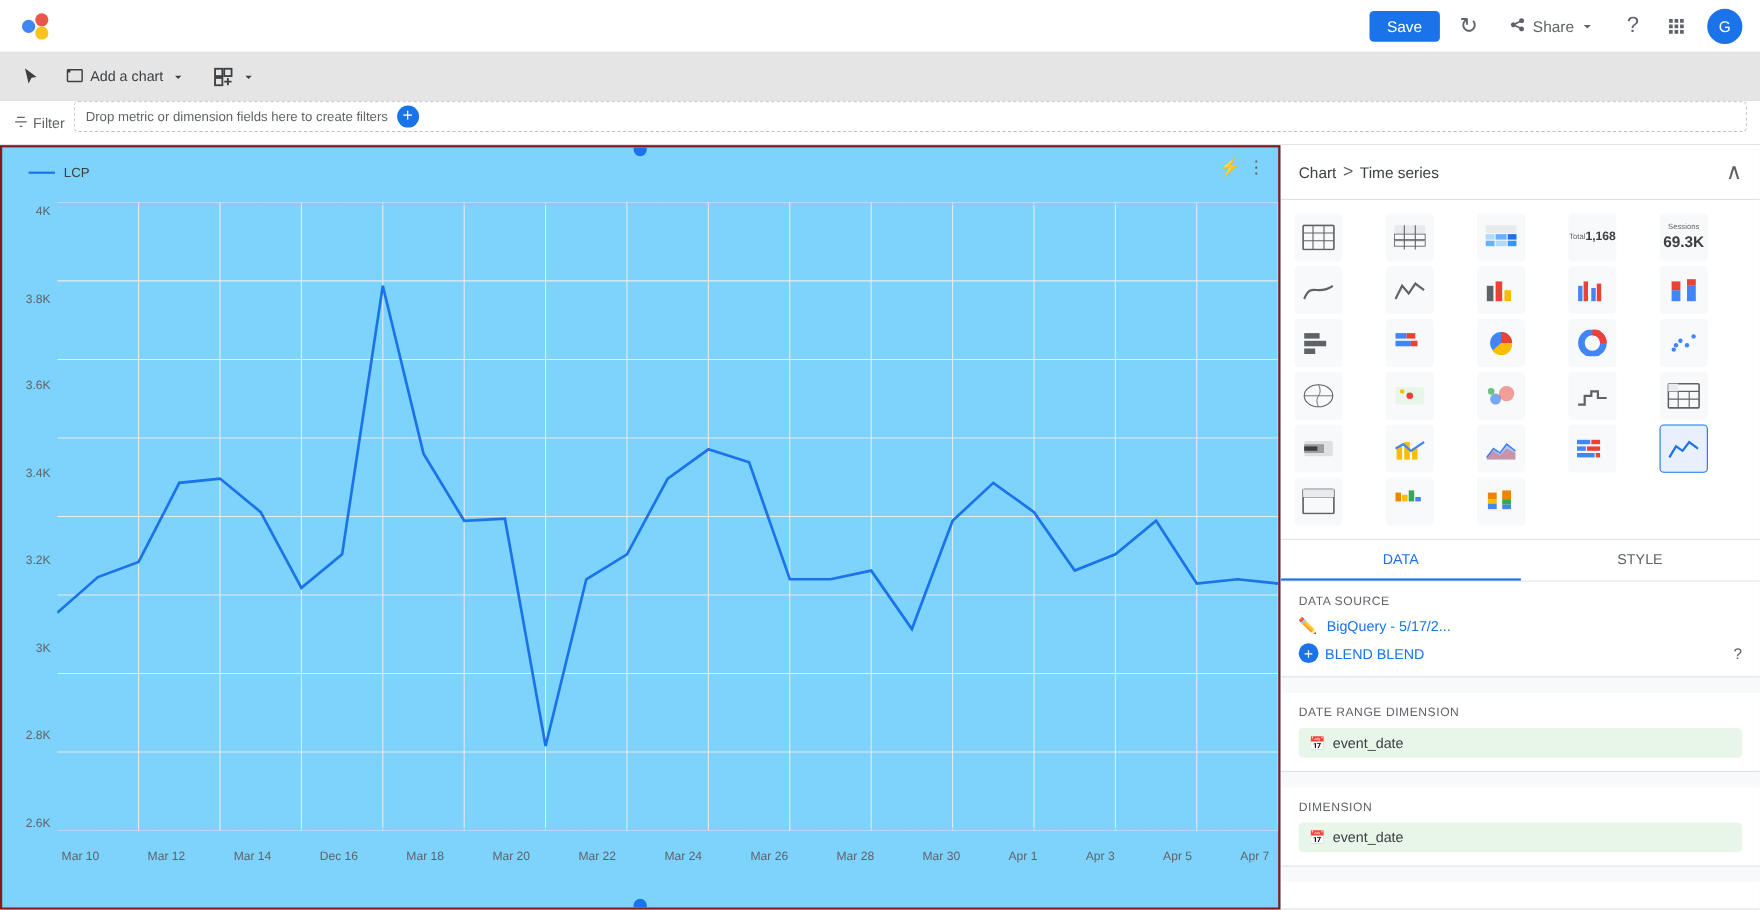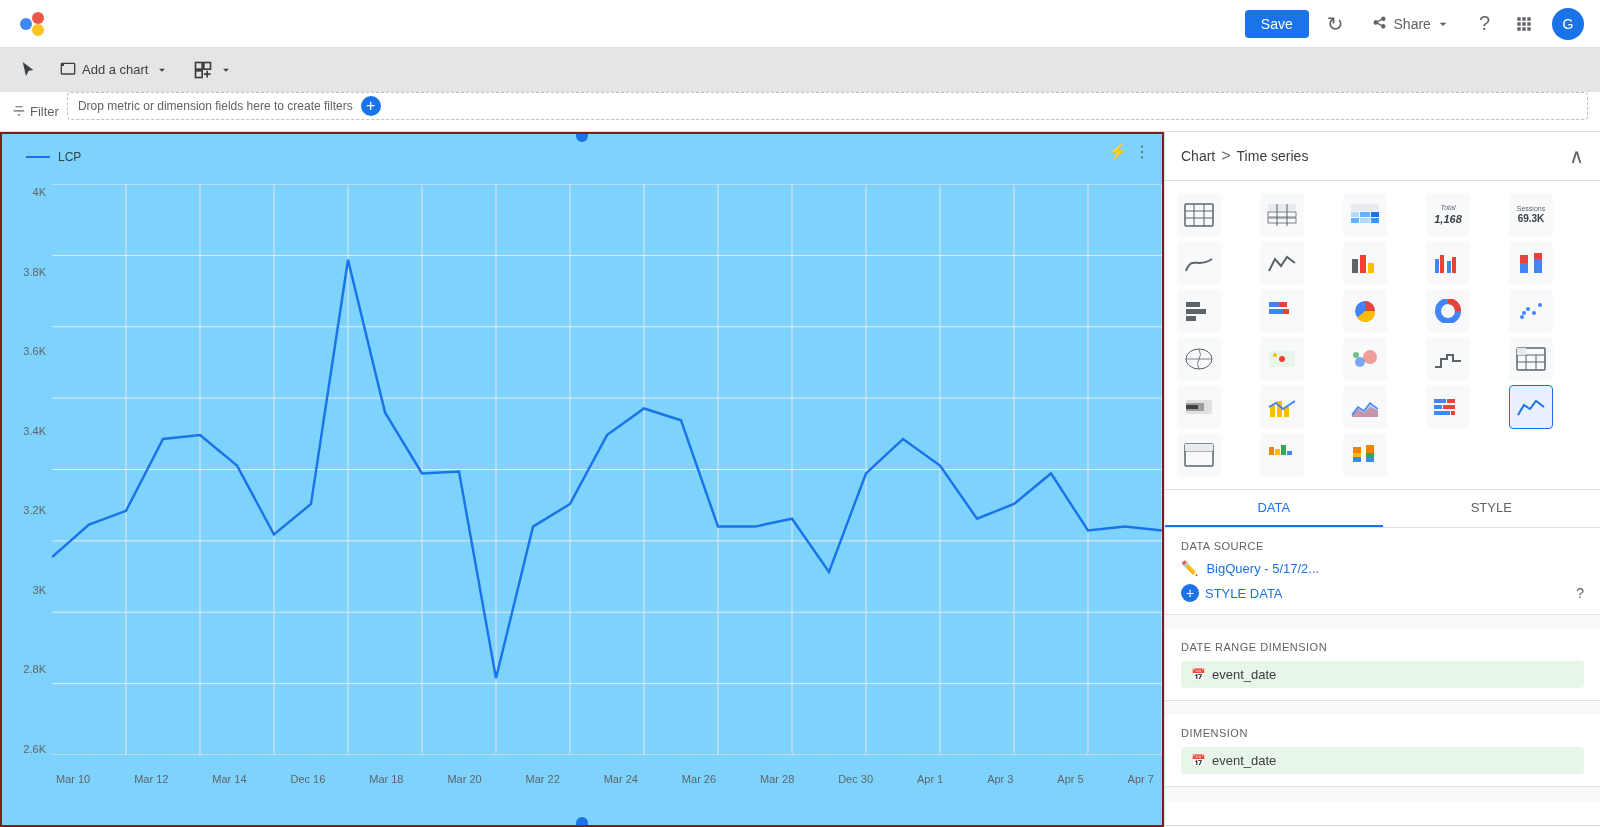--- a/index.html
+++ b/index.html
@@ -484,21 +484,21 @@
         <span>Mar 10</span>
         <span>Mar 12</span>
         <span>Mar 14</span>
         <span>Dec 16</span>
         <span>Mar 18</span>
         <span>Mar 20</span>
         <span>Mar 22</span>
         <span>Mar 24</span>
         <span>Mar 26</span>
         <span>Mar 28</span>
-        <span>Dec 30</span>
+        <span>Mar 30</span>
         <span>Apr 1</span>
         <span>Apr 3</span>
         <span>Apr 5</span>
         <span>Apr 7</span>
       </div>
     </div>
   </div>
 
   <div class="right-panel">
 
@@ -536,28 +536,28 @@
             <rect x="1" y="1" width="28" height="7" rx="1" fill="#e8eaed"></rect>
             <rect x="1" y="9" width="8" height="5" fill="#b3d9ff"></rect>
             <rect x="10" y="9" width="10" height="5" fill="#66b2ff"></rect>
             <rect x="21" y="9" width="8" height="5" fill="#1a73e8"></rect>
             <rect x="1" y="15" width="8" height="5" fill="#66b2ff"></rect>
             <rect x="10" y="15" width="10" height="5" fill="#b3d9ff"></rect>
             <rect x="21" y="15" width="8" height="5" fill="#3399ff"></rect>
           </svg>
       </button>
 
-      <button class="chart-type-btn" style="flex-direction:column;font-size:8px;gap:0;padding:2px;font-style:italic;">
+      <button class="chart-type-btn" style="flex-direction:row;font-size:8px;gap:0;padding:2px;">
         <span style="font-size:7px;color:#5f6368;line-height:1.2">Total</span>
         <span style="font-size:11px;font-weight:600;color:#3c4043;line-height:1.2">1,168</span>
       </button>
 
       <button class="chart-type-btn" style="flex-direction:column;font-size:8px;gap:0;padding:2px;">
         <span style="font-size:7px;color:#5f6368;line-height:1.2">Sessions</span>
-        <span style="font-size:10px;font-weight:600;color:#3c4043;line-height:1.2">69.3K</span>
+        <span style="font-size:14px;font-weight:600;color:#3c4043;line-height:1.2">69.3K</span>
       </button>
 
       <button class="chart-type-btn">
         <svg width="30" height="24" viewBox="0 0 30 24">
             <path d="M2 20 C8 4, 14 18, 28 8" fill="none" stroke="#5f6368" stroke-width="2"></path>
           </svg>
       </button>
 
       <button class="chart-type-btn">
         <svg width="30" height="24" viewBox="0 0 30 24">
@@ -749,21 +749,21 @@
     </div>
 
     <div class="panel-section">
       <div class="panel-section-label">Data source</div>
       <div class="data-source-row">
         <span class="data-source-edit-icon">✏️</span>
         <span class="data-source-name">BigQuery - 5/17/2...</span>
       </div>
       <div class="blend-data-row">
         <div class="blend-icon">+</div>
-        <span>STYLE DATA</span>
+        <span>BLEND BLEND</span>
         <span class="help-icon">?</span>
       </div>
     </div>
 
     <div class="panel-section">
       <div class="panel-section-label">Date Range Dimension</div>
       <div class="field-chip">
         <span class="field-chip-icon blue">📅</span>
         <span>event_date</span>
       </div>

